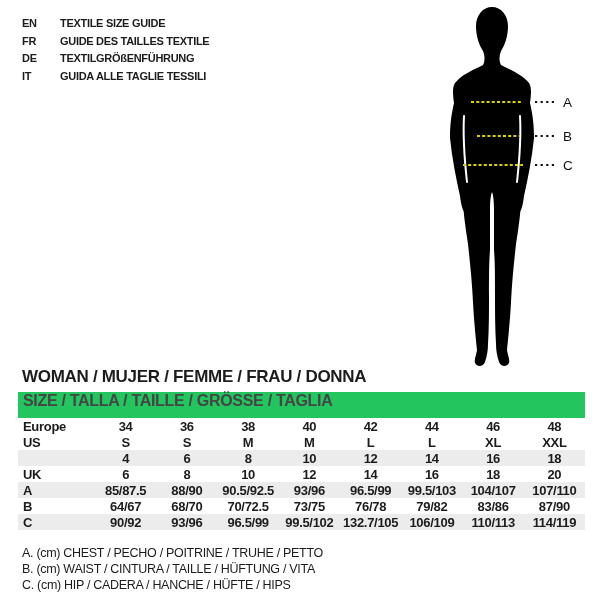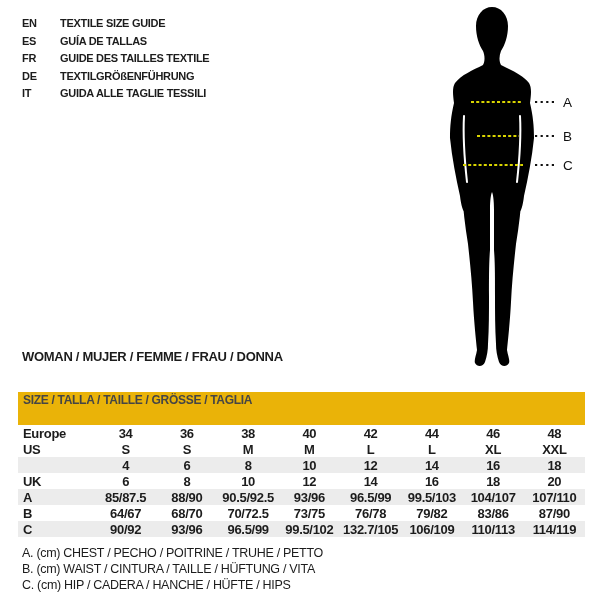--- a/index.html
+++ b/index.html
@@ -9,47 +9,43 @@
     font-family:"Liberation Sans", sans-serif;
   }
   
   .lang-block{position:absolute;left:22px;top:15px;}
   .lang-row{display:flex;font-weight:700;font-size:11px;line-height:17.5px;letter-spacing:-0.3px;}
   .lang-code{width:38px;flex:0 0 38px;}
   
   .figure-wrap{position:absolute;left:420px;top:0;width:170px;height:372px;}
   .figure-wrap svg{display:block;}
   
-  .section-title{position:absolute;left:22px;top:349px;font-weight:700;font-size:13px;letter-spacing:-0.3px;}
+  .section-title{position:absolute;left:22px;top:367px;font-weight:700;font-size:17px;letter-spacing:-0.3px;}
   
   .size-table{position:absolute;left:18px;top:392px;width:567px;}
   .table-header{
-    background:#eab308;color:#454545;font-weight:700;font-size:12px;
-    height:33px;line-height:17px;padding-left:5px;letter-spacing:-0.3px;box-sizing:border-box;
+    background:#22c55e;color:#454545;font-weight:700;font-size:16px;
+    height:26px;line-height:17px;padding-left:5px;letter-spacing:-0.3px;box-sizing:border-box;
   }
   .t-row{display:flex;height:16px;align-items:center;font-weight:700;font-size:13px;letter-spacing:-0.3px;}
   .t-row.shaded{background:#ececec;}
   .cell{white-space:nowrap;}
   .cell.label{width:77px;flex:0 0 77px;padding-left:5px;box-sizing:border-box;}
   .cell.val{flex:1 1 0;text-align:center;}
   
   .legend{position:absolute;left:22px;top:545px;}
   .legend-line{font-weight:400;font-size:12.5px;line-height:16px;letter-spacing:-0.3px;}
 </style>
 </head>
 <body>
 
 <div class="lang-block">
   <div class="lang-row">
     <span class="lang-code">EN</span>
     <span class="lang-label">TEXTILE SIZE GUIDE</span>
-  </div>
-  <div class="lang-row">
-    <span class="lang-code">ES</span>
-    <span class="lang-label">GUÍA DE TALLAS</span>
   </div>
   <div class="lang-row">
     <span class="lang-code">FR</span>
     <span class="lang-label">GUIDE DES TAILLES TEXTILE</span>
   </div>
   <div class="lang-row">
     <span class="lang-code">DE</span>
     <span class="lang-label">TEXTILGRÖßENFÜHRUNG</span>
   </div>
   <div class="lang-row">

